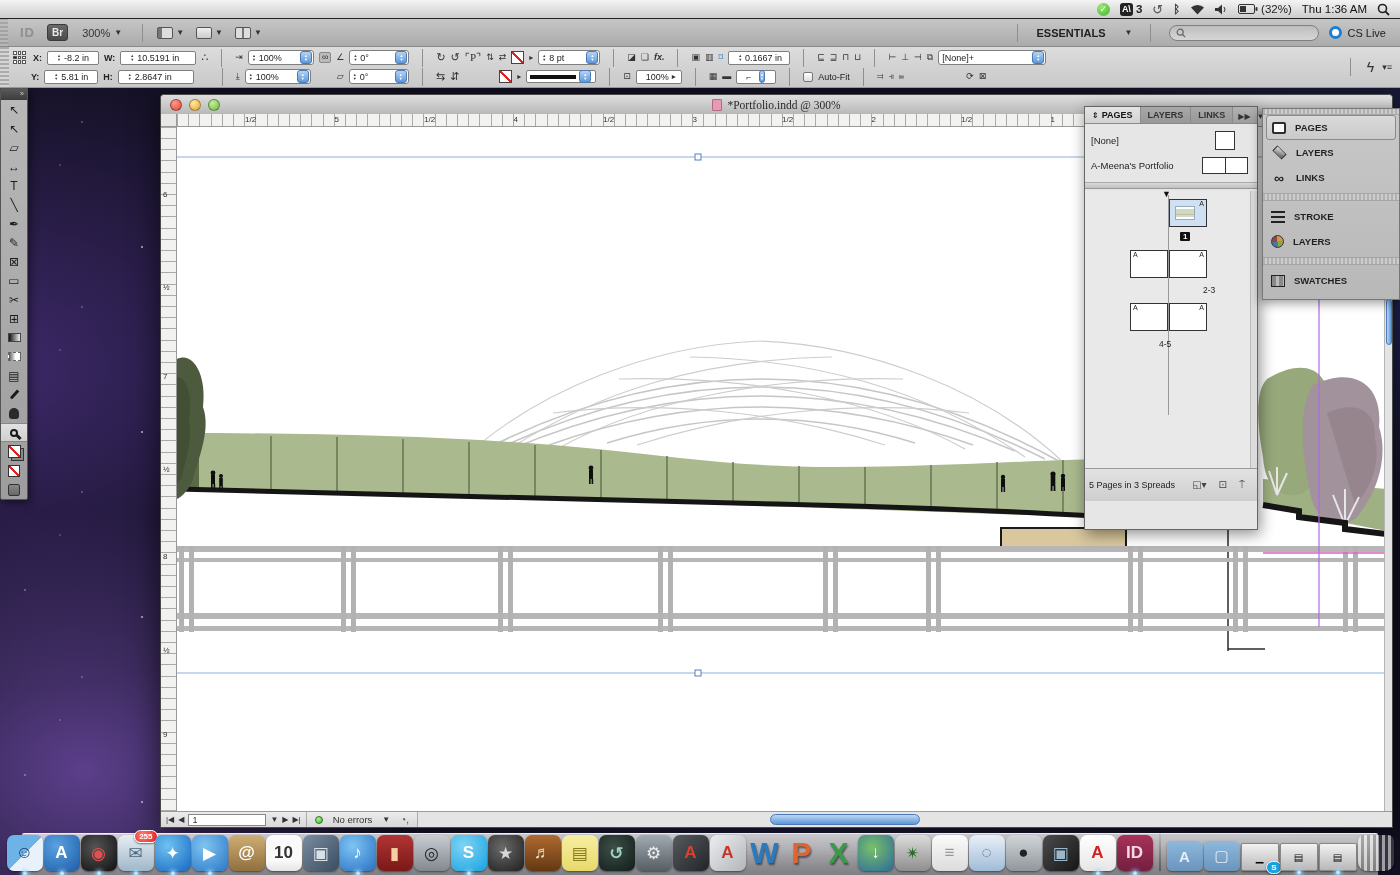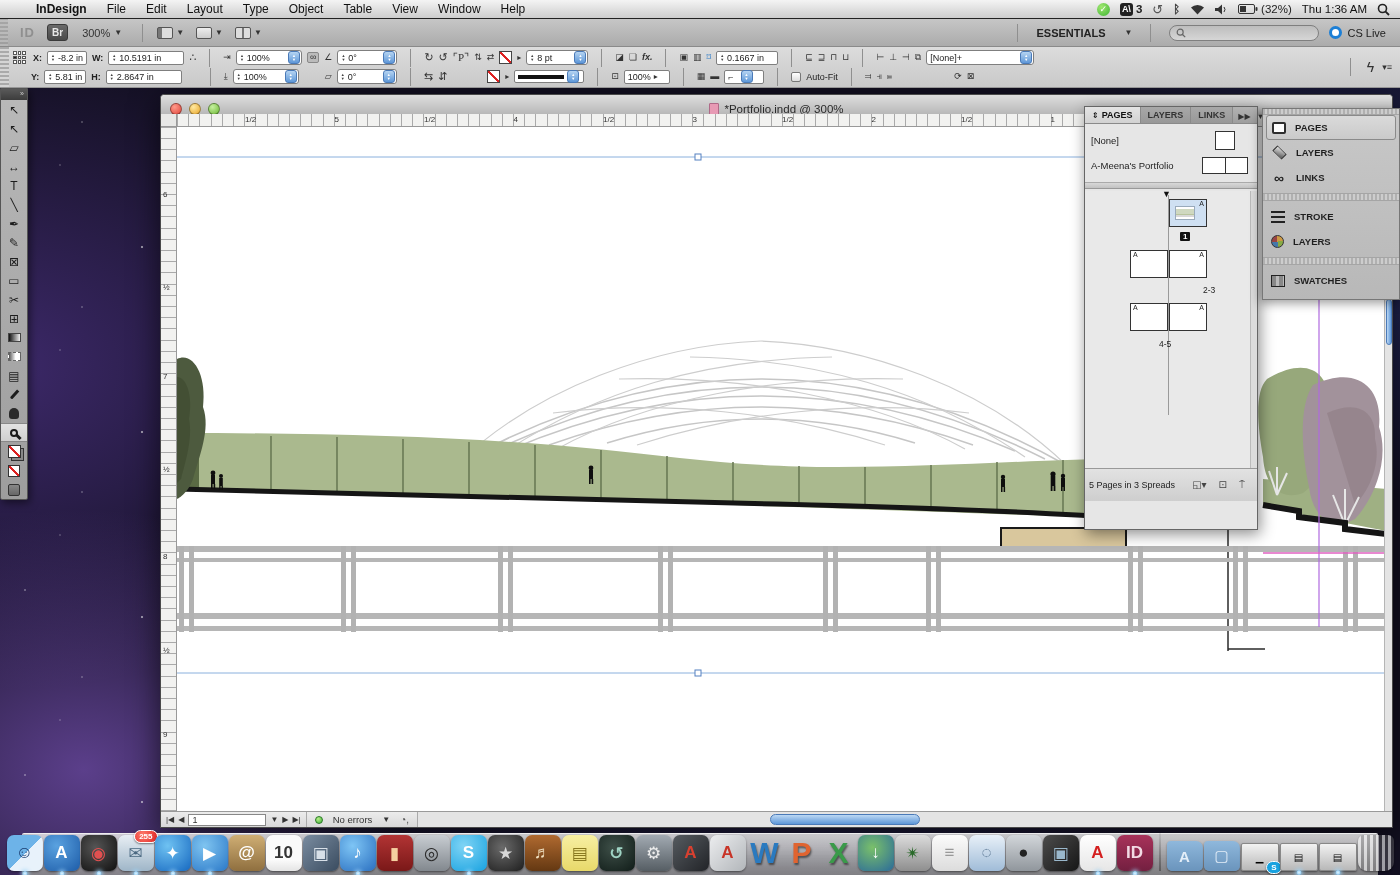--- a/index.html
+++ b/index.html
@@ -53,21 +53,21 @@
   
   .controlbar{position:absolute;top:47px;left:0;right:0;height:41px;background:linear-gradient(#dcdcdc,#c9c9c9);
     border-bottom:1px solid #979797;display:flex;z-index:58;font-size:9px;color:#222;}
   .cb-grip{width:9px;height:100%;background:repeating-linear-gradient(0deg,#d5d5d5 0 2px,#aaa 2px 4px);}
   .cb-main{flex:1;display:flex;flex-direction:column;justify-content:center;gap:3px;padding:2px 4px;}
   .cb-row{display:flex;align-items:center;gap:5px;height:16px;}
   .refgrid{width:13px;height:13px;display:grid;grid-template-columns:repeat(3,1fr);gap:1px;margin-right:2px;}
   .refgrid i{background:#fff;border:1px solid #555;}
   .refgrid i.on{background:#222;}
   .lab{font-weight:bold;font-size:9px;}
-  .fld{display:inline-flex;align-items:center;background:#fff;border:1px solid #7f7f7f;border-radius:2px;height:14px;padding:0 3px;gap:3px;font-size:9px;white-space:nowrap;}
+  .fld{display:inline-flex;align-items:center;background:#fff;border:1px solid #7f7f7f;border-radius:2px;height:14px;padding:0 9px;gap:3px;font-size:9px;white-space:nowrap;}
   .st{display:inline-flex;flex-direction:column;font-size:4px;line-height:4px;color:#444;}
   .bfld{display:inline-flex;align-items:center;background:#fff;border:1px solid #7f7f7f;border-radius:3px;height:15px;padding:0 0 0 3px;gap:3px;font-size:9px;}
   .bst{width:12px;height:13px;background:linear-gradient(#b5d4f2,#5e97d8);border:1px solid #4a7ab8;border-radius:3px;color:#fff;font-size:4px;line-height:4px;display:flex;flex-direction:column;align-items:center;justify-content:center;margin-right:1px;}
   .cico{font-size:11px;color:#333;line-height:1;}
   .cico.sm{font-size:9px;}
   .slashbox{width:13px;height:13px;background:linear-gradient(to top right,#fff 44%,#d22 44% 56%,#fff 56%);border:1.5px solid #444;}
   .strokestyle{width:70px;height:13px;background:#fff;border:1px solid #7f7f7f;border-radius:2px;display:flex;align-items:center;padding:0 3px;}
   .strokestyle i{flex:1;height:4px;background:#111;}
   .chkbox{width:10px;height:10px;border:1px solid #777;background:linear-gradient(#fff,#ddd);border-radius:2px;}
   .cb-end{display:flex;align-items:center;gap:8px;padding:0 8px;}
@@ -86,21 +86,21 @@
   .shape-hand{width:10px;height:11px;background:#2a2a2a;border-radius:5px 5px 3px 3px;}
   .shape-zoom{width:8px;height:8px;border:2px solid #1a1a1a;border-radius:50%;position:relative;}
   .shape-zoom::after{content:"";position:absolute;width:2.5px;height:6px;background:#1a1a1a;right:-3px;bottom:-5px;transform:rotate(-45deg);}
   .shape-fillstroke{width:13px;height:13px;background:linear-gradient(to top right,#fff 44%,#d22 44% 56%,#fff 56%);border:1.5px solid #333;box-shadow:3px 3px 0 -1px #888,3px 3px 0 0 #333;}
   .shape-applynone{width:12px;height:12px;background:linear-gradient(to top right,#fff 44%,#d22 44% 56%,#fff 56%);border:1.5px solid #333;}
   .shape-preview{width:12px;height:12px;background:linear-gradient(#888,#666);border:1.5px solid #333;border-radius:2px;}
   
   .docwin{position:absolute;left:160px;top:94px;width:1233px;height:734px;background:#fff;border:1px solid #4a4a4a;
     border-radius:4px 4px 0 0;box-shadow:0 8px 30px rgba(0,0,0,.6);z-index:10;}
   .titlebar{height:21px;background:linear-gradient(#dedede,#b6b6b6);border-bottom:1px solid #888;border-radius:4px 4px 0 0;
-    display:flex;align-items:flex-end;position:relative;}
+    display:flex;align-items:center;position:relative;font-family:Liberation Serif, serif;}
   .lights{display:flex;gap:7px;padding-left:9px;}
   .light{width:12px;height:12px;border-radius:50%;border:1px solid rgba(0,0,0,.35);}
   .light.red{background:radial-gradient(circle at 35% 30%,#ff9a8a,#e0443a);}
   .light.yellow{background:radial-gradient(circle at 35% 30%,#ffe9a0,#e8a426);}
   .light.green{background:radial-gradient(circle at 35% 30%,#c6f0a0,#6cb832);}
   .wtitle{position:absolute;left:0;right:0;text-align:center;font-size:11.5px;color:#2a2a2a;display:flex;justify-content:center;align-items:center;gap:5px;}
   .docico{width:10px;height:12px;background:#e79ab4;border:1px solid #b06a88;border-radius:1px;display:inline-block;}
   .hruler{position:absolute;top:19px;left:16px;right:0;height:13px;background:#f2f2f0;border-bottom:1px solid #999;
     background-image:repeating-linear-gradient(90deg,#aaa 0 1px,transparent 1px 11.2px);display:flex;font-size:8px;color:#333;overflow:hidden;}
   .hruler .pad{width:66px;flex:none;}
@@ -191,33 +191,20 @@
     background-image:repeating-linear-gradient(90deg,rgba(255,255,255,.6) 0 3px,rgba(120,120,120,.35) 3px 6px);}
   .ddivider{width:2px;height:38px;background:linear-gradient(rgba(80,80,80,.1),rgba(60,60,60,.55));margin:0 5px;flex:none;}
 </style>
 </head>
 <body>
 
 <div class="stars"></div>
 
 <div class="menubar">
   <span class="apple"></span>
-  <div style="display:flex;align-items:center;">
-
-  <div class="mi bold">InDesign</div>
-      <div class="mi">File</div>
-      <div class="mi">Edit</div>
-      <div class="mi">Layout</div>
-      <div class="mi">Type</div>
-      <div class="mi">Object</div>
-      <div class="mi">Table</div>
-      <div class="mi">View</div>
-      <div class="mi">Window</div>
-      <div class="mi">Help</div>
-    </div>
   <div class="mb-right">
     <span class="sico">
         <span class="chk">✓</span>
       </span>
     <span class="sico">
         <span class="inpico">A\</span>
         <b>3</b>
       </span>
     <span class="sico" style="font-size:13px;color:#555;">↺</span>
     <span class="sico" style="font-weight:bold;color:#444;">ᛒ</span>

